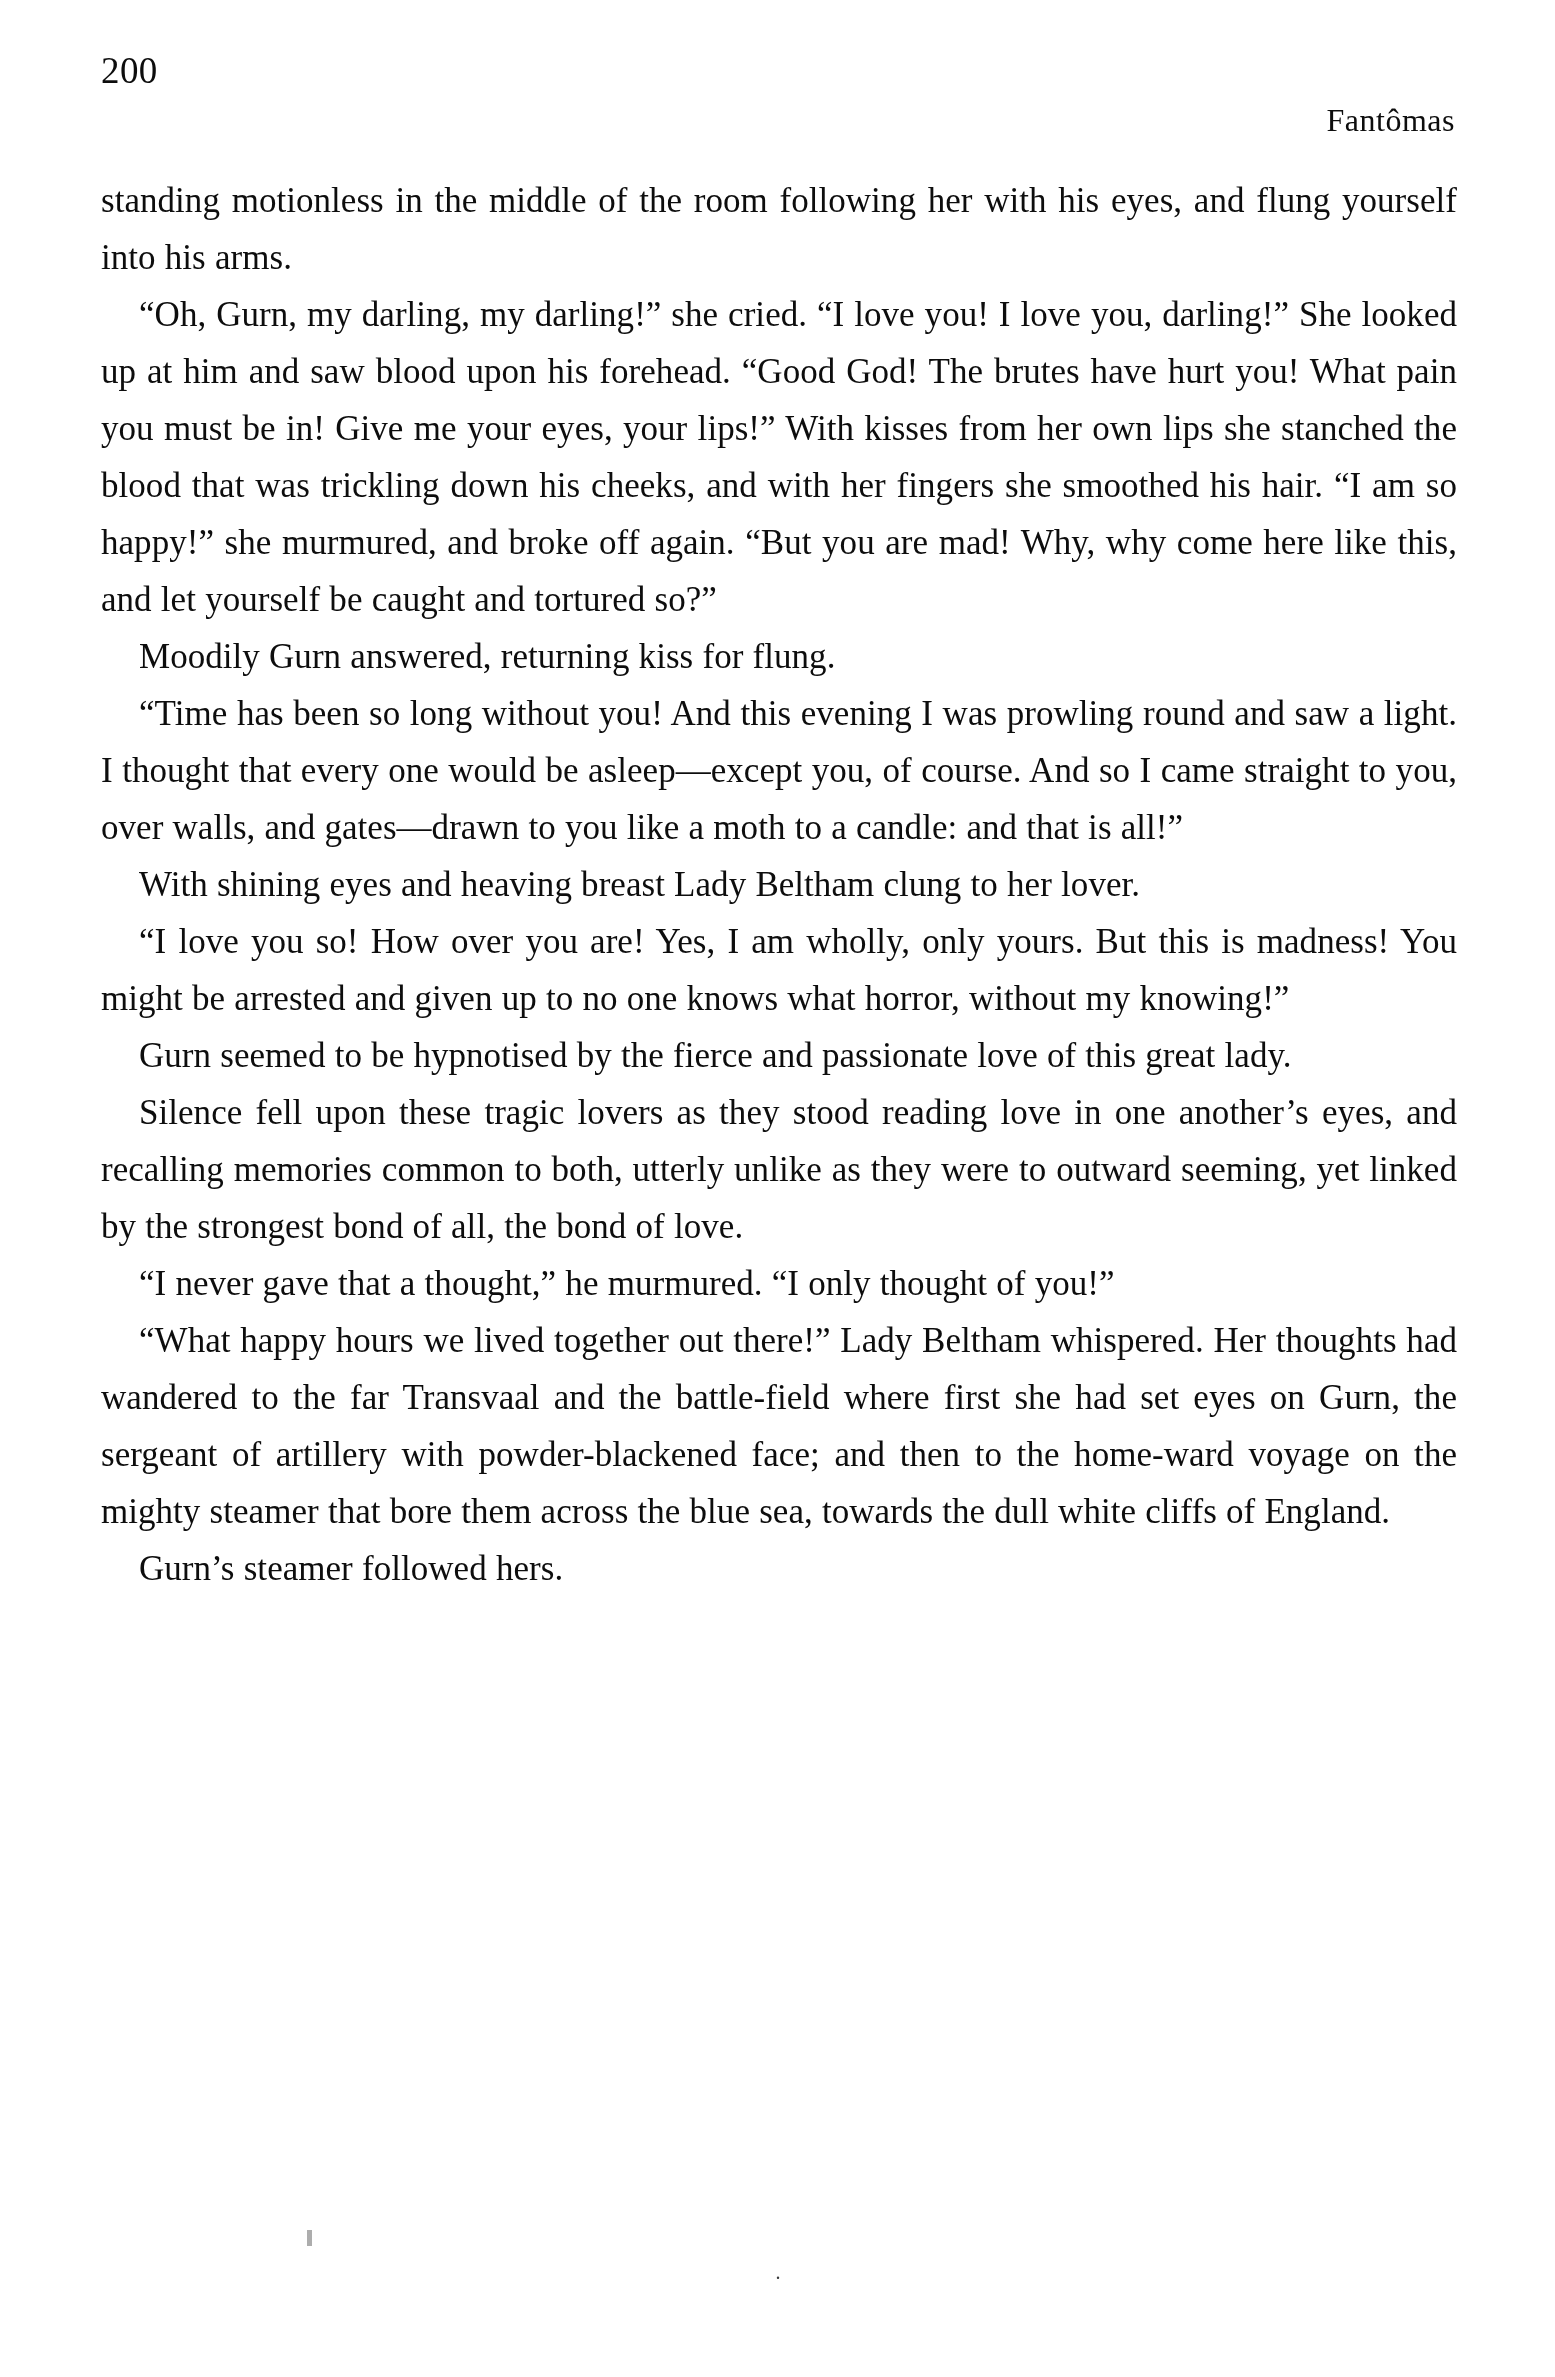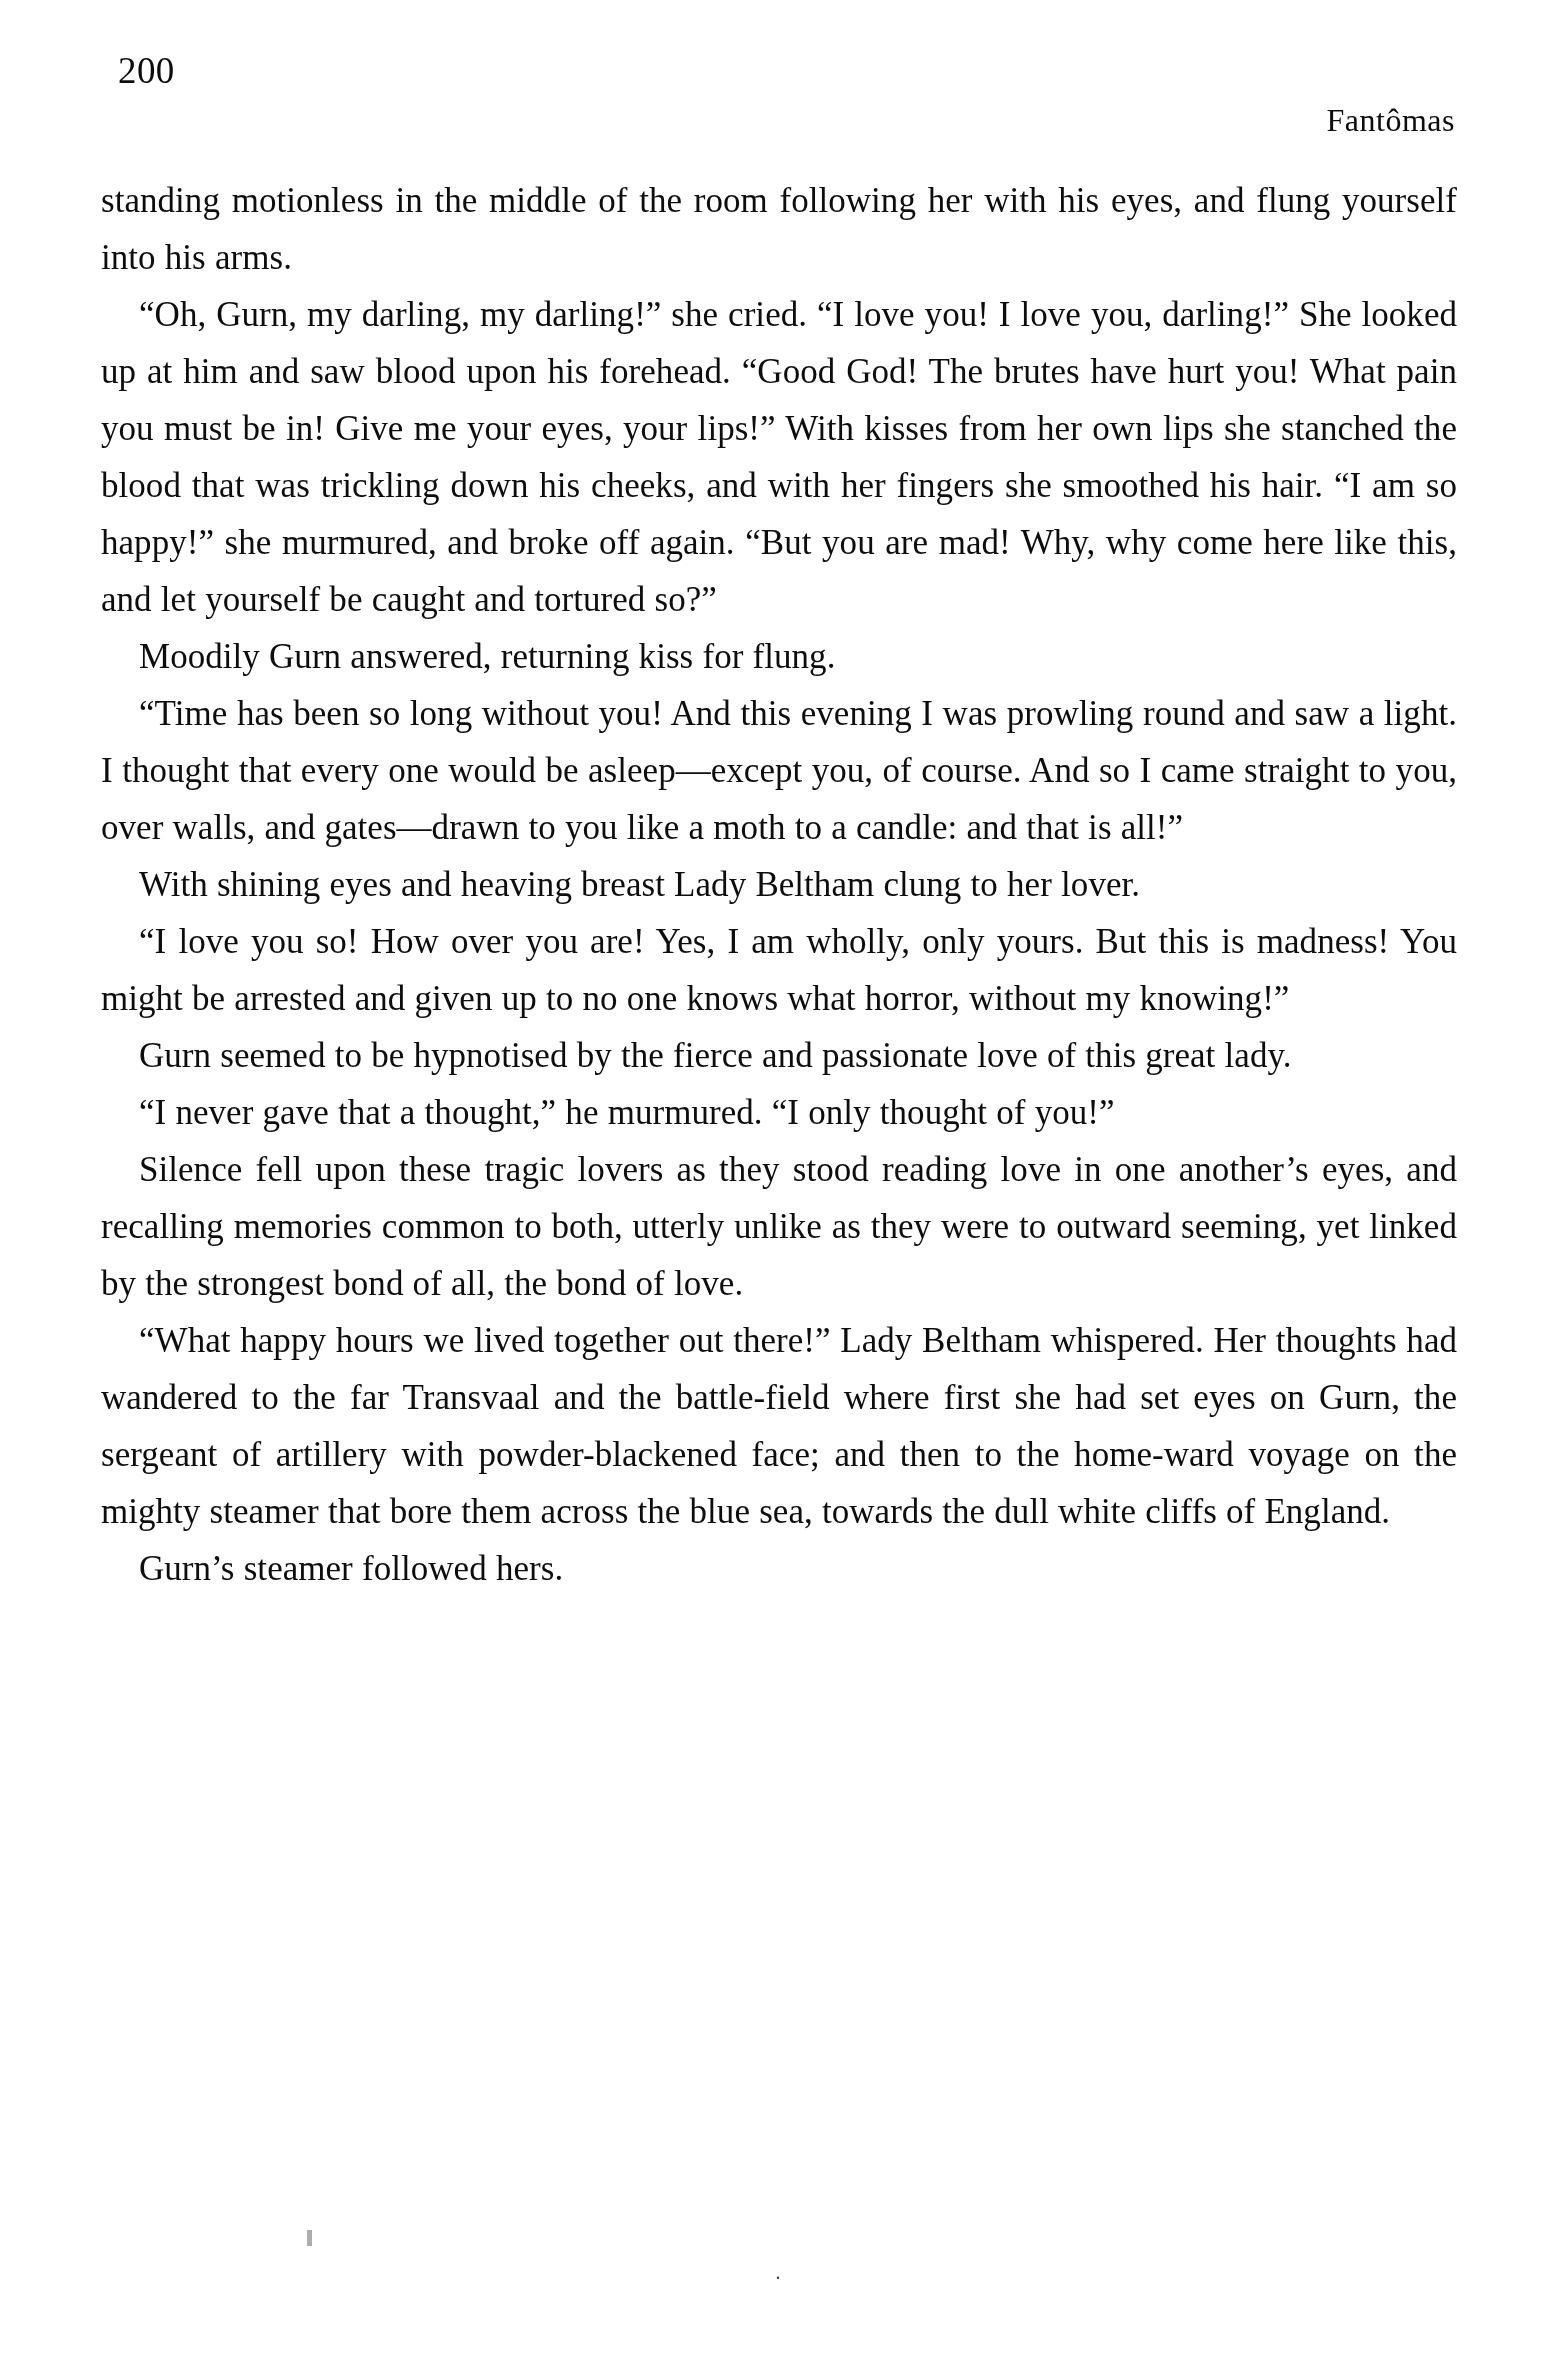--- a/index.html
+++ b/index.html
@@ -20,21 +20,21 @@
     top: 0;
     left: 0;
     width: 1556px;
     height: 2377px;
     box-sizing: border-box;
     padding: 0;
   }
   .header {
     position: absolute;
     top: 52px;
-    left: 118px;
+    left: 101px;
     right: 101px;
     height: 52px;
   }
   .folio {
     position: absolute;
     left: 0;
     top: 0;
     font-size: 37px;
     line-height: 1;
     letter-spacing: 0.4px;
@@ -106,22 +106,22 @@
   </div>
 
   <div class="body-text">
     <p>standing motionless in the middle of the room following her with his eyes, and flung yourself into his arms.</p>
     <p class="indent">“Oh, Gurn, my darling, my darling!” she cried. “I love you! I love you, darling!” She looked up at him and saw blood upon his forehead. “Good God! The brutes have hurt you! What pain you must be in! Give me your eyes, your lips!” With kisses from her own lips she stanched the blood that was trickling down his cheeks, and with her fingers she smoothed his hair. “I am so happy!” she murmured, and broke off again. “But you are mad! Why, why come here like this, and let yourself be caught and tortured so?”</p>
     <p class="indent">Moodily Gurn answered, returning kiss for flung.</p>
     <p class="indent">“Time has been so long without you! And this evening I was prowling round and saw a light. I thought that every one would be asleep—except you, of course. And so I came straight to you, over walls, and gates—drawn to you like a moth to a candle: and that is all!”</p>
     <p class="indent">With shining eyes and heaving breast Lady Beltham clung to her lover.</p>
     <p class="indent">“I love you so! How over you are! Yes, I am wholly, only yours. But this is madness! You might be arrested and given up to no one knows what horror, without my knowing!”</p>
     <p class="indent">Gurn seemed to be hypnotised by the fierce and passionate love of this great lady.</p>
+    <p class="indent">Silence fell upon these tragic lovers as they stood reading love in one another’s eyes, and recalling memories common to both, utterly unlike as they were to outward seeming, yet linked by the strongest bond of all, the bond of love.</p>
     <p class="indent">“I never gave that a thought,” he murmured. “I only thought of you!”</p>
-    <p class="indent">Silence fell upon these tragic lovers as they stood reading love in one another’s eyes, and recalling memories common to both, utterly unlike as they were to outward seeming, yet linked by the strongest bond of all, the bond of love.</p>
     <p class="indent">“What happy hours we lived together out there!” Lady Beltham whispered. Her thoughts had wandered to the far Transvaal and the battle-field where first she had set eyes on Gurn, the sergeant of artillery with powder-blackened face; and then to the home-ward voyage on the mighty steamer that bore them across the blue sea, towards the dull white cliffs of England.</p>
     <p class="indent last-line">Gurn’s steamer followed hers.</p>
   </div>
 
   <div class="speck-a"></div>
   <div class="footmark">.</div>
 
 </div>
 
 

